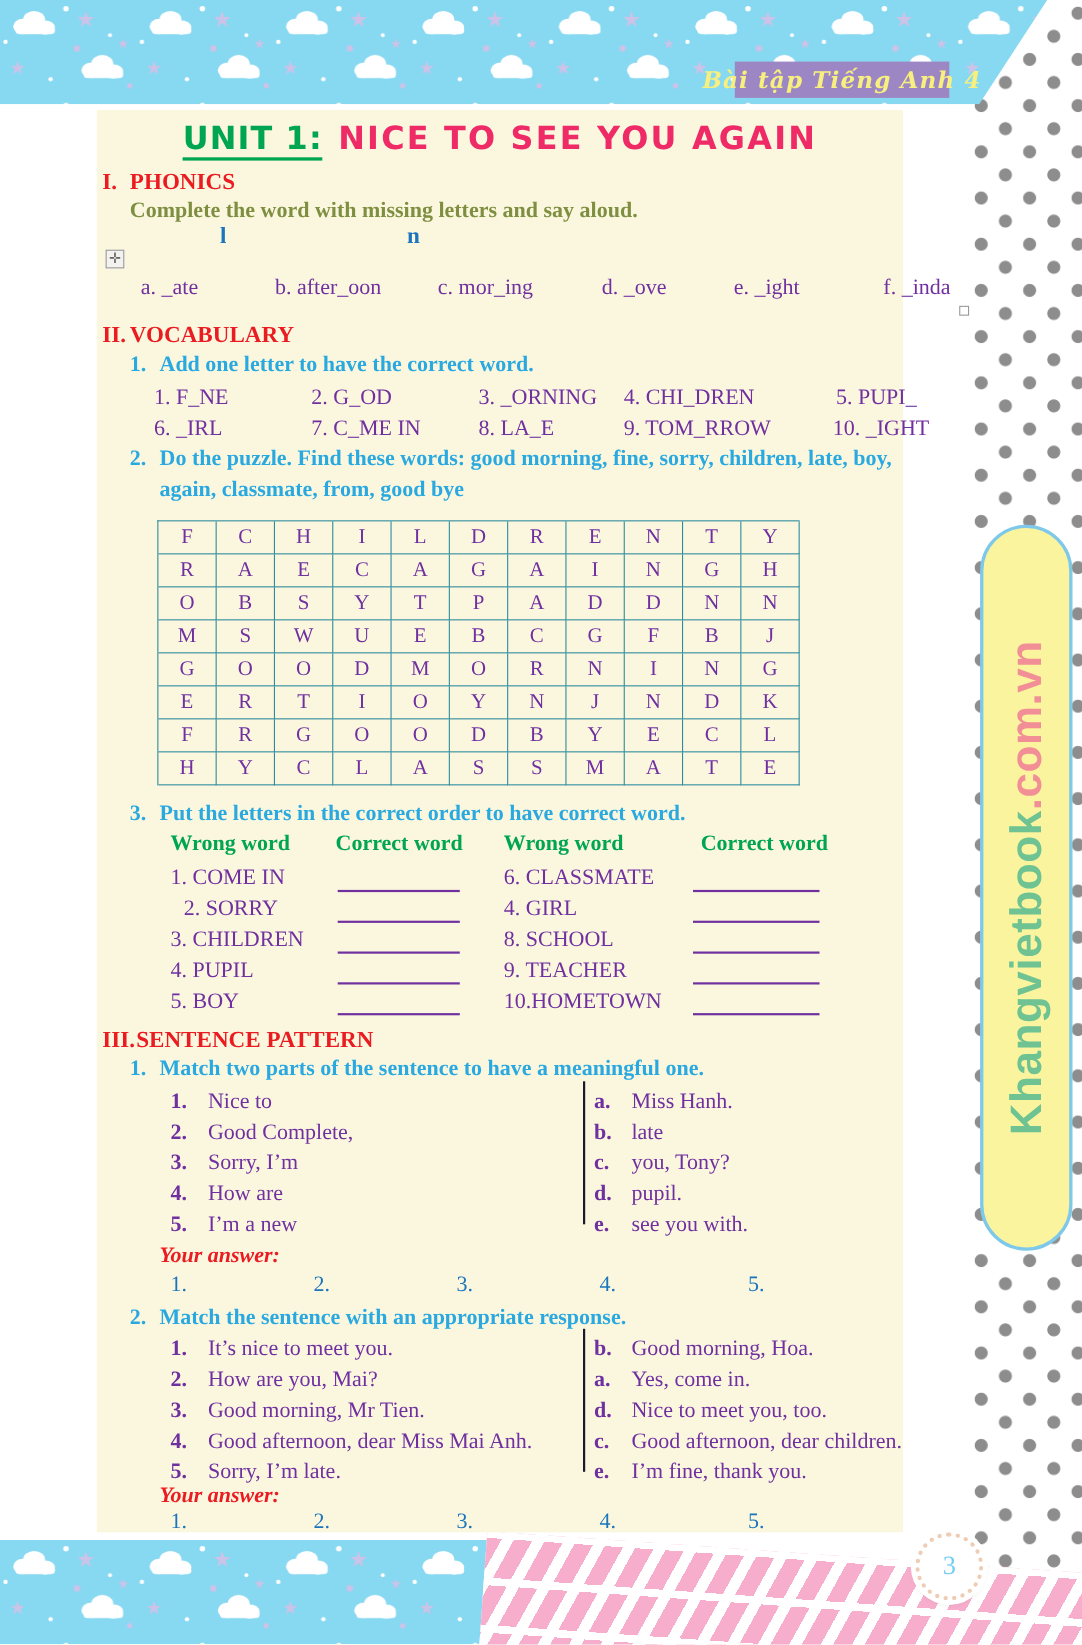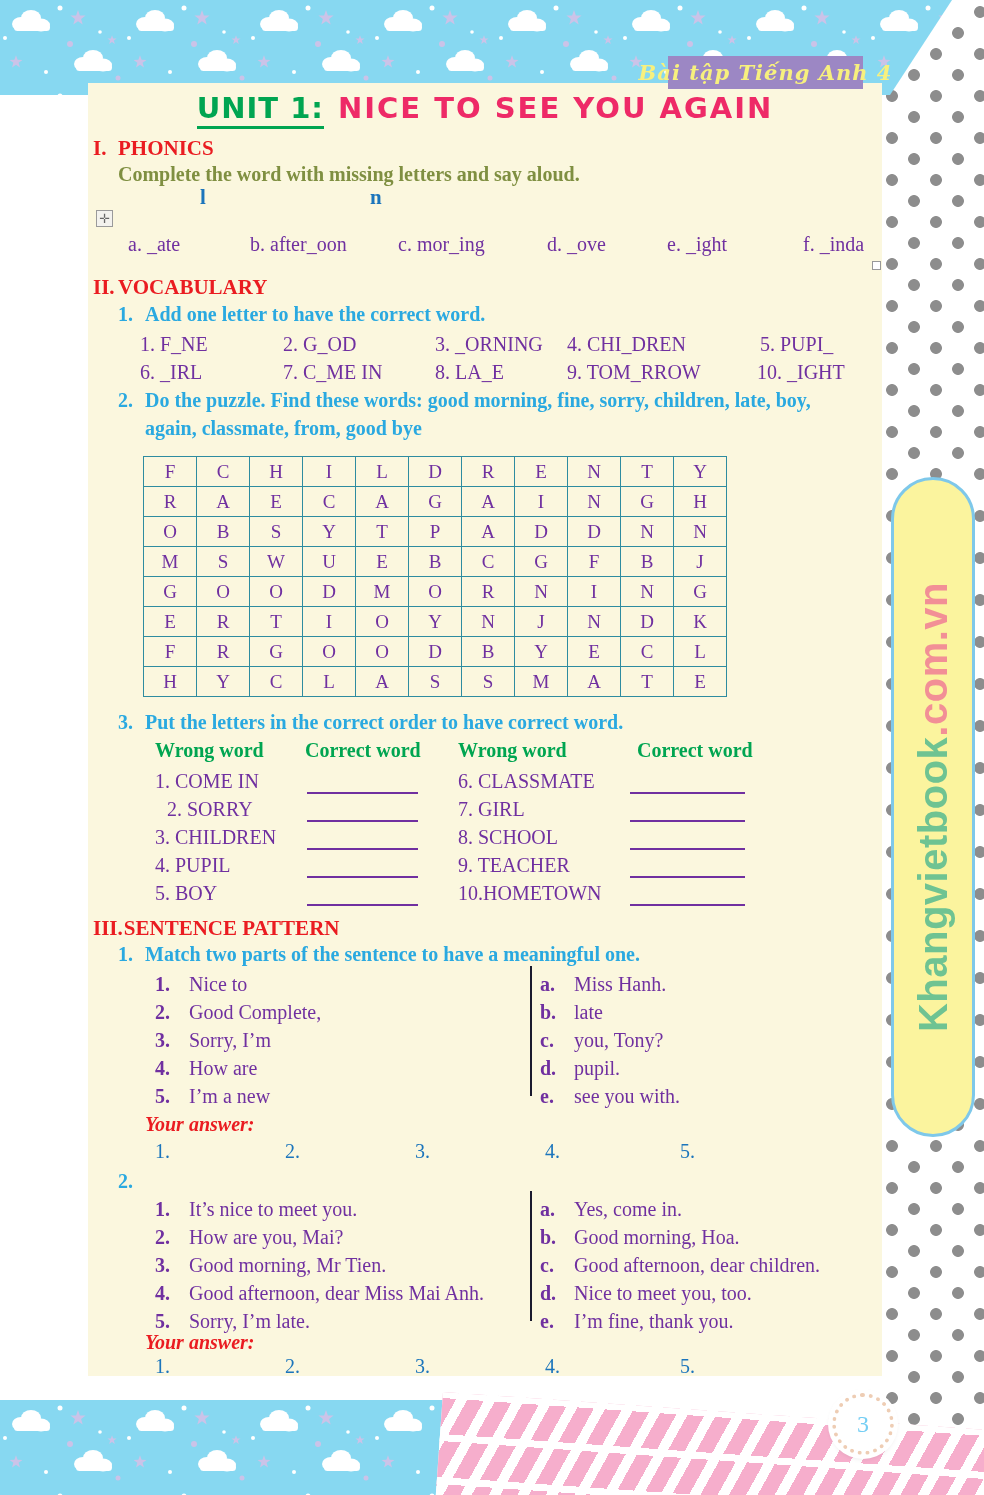--- a/index.html
+++ b/index.html
@@ -60,21 +60,21 @@
   }
   .capsule .wm {
     writing-mode:vertical-rl; transform:rotate(180deg); white-space:nowrap;
     font-family:"Liberation Sans", sans-serif; font-weight:bold; font-size:40px;
     letter-spacing:0.5px;
   }
   .wm .wm-green { color:#6fc392; }
   .wm .wm-red   { color:#f28f96; }
   
   .sheet {
-    position:absolute; left:88px; top:83px; width:794px; height:1293px; z-index:2;
+    position:absolute; left:88px; top:100px; width:733px; height:1293px; z-index:2;
     background:#fbf7de;
   }
   .abs { position:absolute; }
   
   .title-row { left:0; top:8px; width:100%; text-align:center; white-space:nowrap;
     font-family:"DejaVu Sans", sans-serif; font-weight:800; font-size:29px; letter-spacing:1px; }
   .title-unit { color:#00a551; border-bottom:3px solid #00a551; padding-bottom:1px; margin-right:14px; }
   .title-name { color:#ee2a67; letter-spacing:2px; }
   
   .sec-head { left:5px; font-weight:bold; font-size:21px; color:#ea1c21; white-space:nowrap; }
@@ -352,21 +352,21 @@
   <span class="tbl-head" style="left:217px; top:656px;">Correct word</span>
   <span class="tbl-head" style="left:370px; top:656px;">Wrong word</span>
   <span class="tbl-head" style="left:549px; top:656px;">Correct word</span>
 
   <span class="purple-item" style="left:67px; top:687px;">1. COME IN</span>
   <span class="purple-item" style="left:67px; top:715px;margin-left:12px;">2. SORRY</span>
   <span class="purple-item" style="left:67px; top:743px;">3. CHILDREN</span>
   <span class="purple-item" style="left:67px; top:771px;">4. PUPIL</span>
   <span class="purple-item" style="left:67px; top:799px;">5. BOY</span>
   <span class="purple-item" style="left:370px; top:687px;">6. CLASSMATE</span>
-  <span class="purple-item" style="left:370px; top:715px;">7. GIRL</span>
+  <span class="purple-item" style="left:370px; top:715px;">4. GIRL</span>
   <span class="purple-item" style="left:370px; top:743px;">8. SCHOOL</span>
   <span class="purple-item" style="left:370px; top:771px;">9. TEACHER</span>
   <span class="purple-item" style="left:370px; top:799px;">10.HOMETOWN</span>
   <span class="blank-line" style="left:219px; top:691px; width:111px;"></span>
   <span class="blank-line" style="left:219px; top:719px; width:111px;"></span>
   <span class="blank-line" style="left:219px; top:747px; width:111px;"></span>
   <span class="blank-line" style="left:219px; top:775px; width:111px;"></span>
   <span class="blank-line" style="left:219px; top:803px; width:111px;"></span>
   <span class="blank-line" style="left:542px; top:691px; width:115px;"></span>
   <span class="blank-line" style="left:542px; top:719px; width:115px;"></span>
@@ -397,35 +397,35 @@
     <div class="mrow"><span class="tag">e.</span><span>see you with.</span></div>
   </div>
   <div class="your-answer" style="top:1030px;">Your answer:</div>
   <span class="ans-slot" style="left:67px;  top:1057px;">1.</span>
   <span class="ans-slot" style="left:197px; top:1057px;">2.</span>
   <span class="ans-slot" style="left:327px; top:1057px;">3.</span>
   <span class="ans-slot" style="left:457px; top:1057px;">4.</span>
   <span class="ans-slot" style="left:592px; top:1057px;">5.</span>
 
   <div class="cyan-instr" style="top:1087px;">
-    <span class="exnum">2.</span>
+    <span class="exnum">2.</span><span>Match the sentence with an appropriate  response.</span>
   </div>
   <div class="match-col" style="left:67px; top:1115px;">
     <div class="mrow"><span class="tag">1.</span><span>It’s nice to meet you.</span></div>
     <div class="mrow"><span class="tag">2.</span><span>How are you, Mai?</span></div>
     <div class="mrow"><span class="tag">3.</span><span>Good morning, Mr Tien.</span></div>
     <div class="mrow"><span class="tag">4.</span><span>Good afternoon, dear Miss Mai Anh.</span></div>
     <div class="mrow"><span class="tag">5.</span><span>Sorry, I’m late.</span></div>
   </div>
   <div class="vdivider" style="left:442px; top:1108px; height:130px;"></div>
   <div class="match-col" style="left:452px; top:1115px;">
+    <div class="mrow"><span class="tag">b.</span><span>Good morning, Hoa.</span></div>
     <div class="mrow"><span class="tag">a.</span><span>Yes, come in.</span></div>
-    <div class="mrow"><span class="tag">b.</span><span>Good morning, Hoa.</span></div>
+    <div class="mrow"><span class="tag">d.</span><span>Nice to meet you, too.</span></div>
     <div class="mrow"><span class="tag">c.</span><span>Good afternoon, dear children.</span></div>
-    <div class="mrow"><span class="tag">d.</span><span>Nice to meet you, too.</span></div>
     <div class="mrow"><span class="tag">e.</span><span>I’m fine, thank you.</span></div>
   </div>
   <div class="your-answer" style="top:1248px;">Your answer:</div>
   <span class="ans-slot" style="left:67px;  top:1272px;">1.</span>
   <span class="ans-slot" style="left:197px; top:1272px;">2.</span>
   <span class="ans-slot" style="left:327px; top:1272px;">3.</span>
   <span class="ans-slot" style="left:457px; top:1272px;">4.</span>
   <span class="ans-slot" style="left:592px; top:1272px;">5.</span>
 
 </div>

